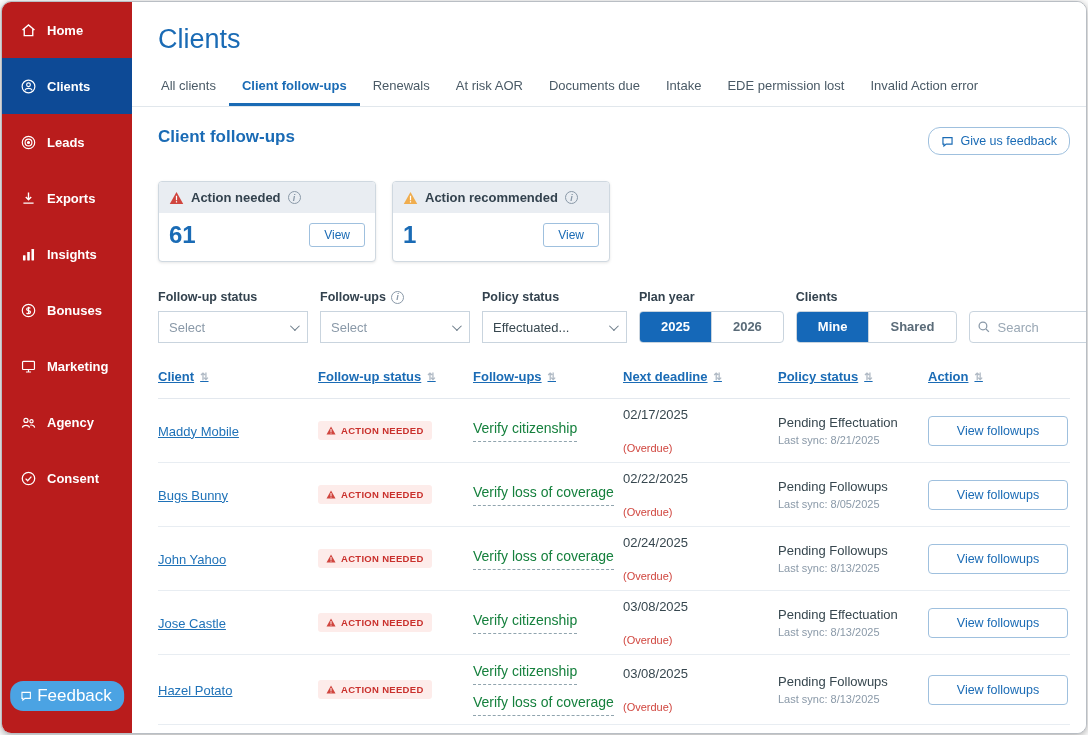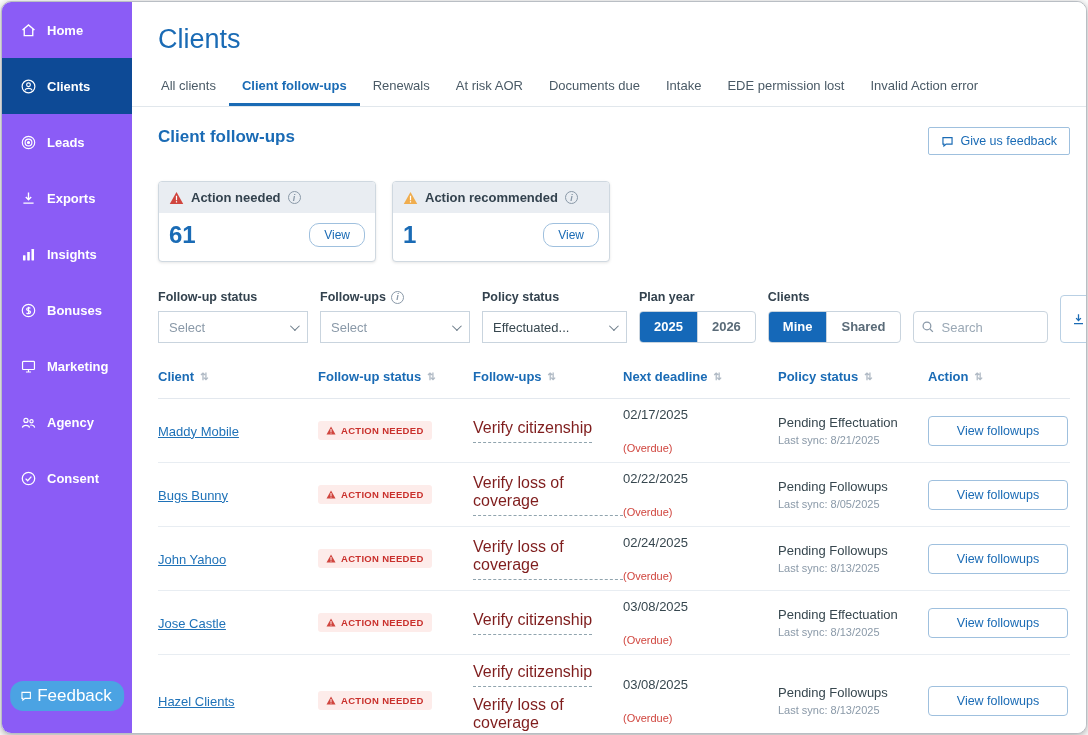--- a/index.html
+++ b/index.html
@@ -1,85 +1,85 @@
 <!DOCTYPE html>
 <html><head>
 <meta charset="utf-8">
 <style>
   * { margin:0; padding:0; box-sizing:border-box; }
   html,body { width:1088px; height:735px; background:#fff; font-family:"Liberation Sans", sans-serif; }
   .window { position:absolute; inset:1px; width:1086px; height:733px; border:1px solid #b9bec4;
             border-radius:10px; overflow:hidden; box-shadow:0 2px 8px rgba(0,0,0,.35); display:flex; background:#fff; }
 
   
-  .sidebar { width:130px; background:#8b5cf6; color:#fff; display:flex; flex-direction:column; flex-shrink:0; position:relative; }
+  .sidebar { width:130px; background:#b91c1c; color:#fff; display:flex; flex-direction:column; flex-shrink:0; position:relative; }
   .side-item { height:56px; display:flex; align-items:center; gap:10px; padding-left:18px; cursor:pointer; font-size:13px; font-weight:bold; }
   .side-item.active { background:#0d4a96; }
   .side-item svg { width:17px; height:17px; flex-shrink:0; }
   .feedback-pill { position:absolute; bottom:22px; left:50%; transform:translateX(-50%);
                    background:#4ba3e3; color:#fff; font-size:17px; border:none; border-radius:13px;
                    padding:5px 12px 5px 10px; display:flex; align-items:center; gap:5px; cursor:pointer; }
 
   
   .main { flex:1; background:#fff; overflow:hidden; }
   .page-title { color:#1a6bb5; font-size:27px; font-weight:500; padding:22px 0 14px 26px; }
   .tabs { display:flex; border-bottom:1px solid #e1e7ec; padding-left:16px; }
   .tab { padding:9px 13px 10px; font-size:13px; color:#4a5a66; cursor:pointer; border-bottom:3px solid transparent; white-space:nowrap; }
   .tab.active { color:#1a6bb5; font-weight:bold; border-bottom-color:#1a6bb5; }
 
   .content { padding:20px 16px 0 26px; }
   .section-head { display:flex; justify-content:space-between; align-items:flex-start; }
   .section-title { color:#1a6bb5; font-size:17px; font-weight:bold; }
   .section-desc { font-size:13px; color:#37474f; margin-top:12px; }
-  .btn-outline { background:#fff; border:1px solid #9fc0de; color:#1a6bb5; border-radius:2px;
+  .btn-outline { background:#fff; border:1px solid #9fc0de; color:#1a6bb5; border-radius:12px;
                  font-size:12.5px; padding:6px 12px; display:inline-flex; align-items:center; gap:6px; cursor:pointer; font-family:inherit; }
 
   
   .cards { display:flex; gap:16px; margin-top:26px; }
   .card { width:218px; border:1px solid #cfd8e0; border-radius:4px; box-shadow:0 1px 3px rgba(0,0,0,.10); background:#fff; overflow:hidden; }
   .card-head { background:#e9edf2; padding:8px 10px; display:flex; align-items:center; gap:7px; font-size:13px; font-weight:bold; color:#33424e; }
   .card-body { padding:8px 10px 12px; display:flex; align-items:center; justify-content:space-between; }
   .card-value { color:#1a6bb5; font-size:24px; font-weight:bold; }
-  .btn-view { background:#fff; border:1px solid #9fc0de; color:#1a6bb5; border-radius:10px; font-size:12px; padding:4px 14px; cursor:pointer; font-family:inherit; }
+  .btn-view { background:#fff; border:1px solid #9fc0de; color:#1a6bb5; border-radius:3px; font-size:12px; padding:4px 14px; cursor:pointer; font-family:inherit; }
 
   .info-i { display:inline-flex; align-items:center; justify-content:center; width:13px; height:13px;
             border:1px solid #8a99a8; border-radius:50%; color:#8a99a8; font-size:9px; font-style:italic; font-weight:bold; cursor:pointer; flex-shrink:0; }
 
   
   .filters { display:flex; align-items:flex-end; gap:12px; margin-top:28px; }
   .f-group { display:flex; flex-direction:column; gap:7px; }
   .f-label { font-size:12.5px; font-weight:bold; color:#33424e; display:flex; align-items:center; gap:5px; }
   .select { width:150px; height:32px; border:1px solid #c9d4de; border-radius:0; background:#fff;
             display:flex; align-items:center; justify-content:space-between; padding:0 10px; font-size:13px; color:#8a99a8; cursor:pointer; }
   .select.sm { width:145px; }
   .select .val-dark { color:#37474f; }
   .chev { width:7px; height:7px; border-right:1.5px solid #6b7b88; border-bottom:1.5px solid #6b7b88; transform:rotate(45deg) translateY(-2px); }
   .seg { display:flex; border:1px solid #c9d4de; border-radius:4px; overflow:hidden; height:32px; background:#fff; }
-  .seg span { padding:0 14px; line-height:30px; font-size:13px; font-weight:bold; color:#5a6b78; cursor:pointer;text-align:right; }
+  .seg span { padding:0 21px; line-height:30px; font-size:13px; font-weight:bold; color:#5a6b78; cursor:pointer;text-align:right; }
   .seg span.on { background:#1568b8; color:#fff; }
   .seg span + span { border-left:1px solid #c9d4de; }
   .search-wrap { position:relative; }
   .search-wrap input { width:135px; height:32px; border:1px solid #c9d4de; border-radius:4px; padding:0 8px 0 28px; font-size:13px; color:#37474f; font-family:inherit; }
   .search-wrap input::placeholder { color:#9aa8b5; }
   .search-wrap svg { position:absolute; left:8px; top:9px; }
   .export-btn { width:150px; height:48px; border:1px solid #b9d0e4; border-radius:4px; background:#fff;
                 display:flex; align-items:center; gap:8px; padding:0 8px 0 10px; cursor:pointer; font-family:inherit; }
   .export-btn .txt { color:#1a6bb5; font-size:12.5px; text-align:center; line-height:1.3; flex:1; }
 
   
   .tbl-head, .tbl-row { display:grid; grid-template-columns:160px 155px 150px 155px 150px 1fr; align-items:center; }
   .tbl-head { margin-top:26px; padding-bottom:14px; border-bottom:1px solid #e3e8ee; }
-  .th { color:#1a6bb5; font-size:13px; font-weight:bold; display:flex; align-items:center; gap:6px; cursor:pointer; }
+  .th { color:#1a6bb5; font-size:13px; font-weight:bold; display:flex; align-items:center; gap:6px; cursor:pointer;text-decoration:underline; }
   .sort { color:#b0bac5; font-size:10px; }
   .tbl-row { min-height:54px; border-bottom:1px solid #e8edf2; padding:8px 0; }
   .client-link { color:#1f72b8; font-size:13px; text-decoration:underline; cursor:pointer; }
   .badge { display:inline-flex; align-items:center; gap:5px; background:#fdecea; color:#c9302c;
            font-size:9.5px; font-weight:bold; letter-spacing:.3px; padding:4px 8px; border-radius:3px; }
   .fu { display:flex; flex-direction:column; align-items:flex-start; gap:9px; }
-  .fu-link { font-size:16px; color:#7f1d1d; border-bottom:1px dashed #90a4ae; padding-bottom:5px; cursor:pointer; }
+  .fu-link { font-size:14px; color:#15803d; border-bottom:1px dashed #90a4ae; padding-bottom:5px; cursor:pointer; }
   .fu-link:empty { display:none; }
   .dl-date { font-size:13px; color:#37474f; }
   .dl-over { font-size:11px; color:#d0453e; margin-top:20px; }
   .pol { font-size:13px; color:#37474f; }
   .pol-sync { font-size:11px; color:#8a99a8; margin-top:4px; }
   .btn-row { width:140px; background:#fff; border:1px solid #9fc0de; color:#1a6bb5; border-radius:4px;
              font-size:12.5px; padding:7px 0; text-align:center; cursor:pointer; font-family:inherit; }
 </style>
 </head>
 <body>
@@ -392,21 +392,21 @@
             <div class="dl-over">(Overdue)</div>
           </div>
         <div>
             <div class="pol">Pending Effectuation</div>
             <div class="pol-sync">Last sync: 8/13/2025</div>
           </div>
         <div><button class="btn-row">View followups</button></div>
       </div>
 
       <div class="tbl-row">
-        <div><a class="client-link">Hazel Clients</a></div>
+        <div><a class="client-link">Hazel Potato</a></div>
         <div><span class="badge">
               <svg width="10" height="9" viewBox="0 0 20 18">
                 <path d="M10 1 L19 17 H1 Z" fill="#d0453e"></path>
                 <rect x="9" y="6" width="2" height="6" fill="#fdecea"></rect>
                 <rect x="9" y="13.2" width="2" height="2" fill="#fdecea"></rect>
               </svg>
               <span>ACTION NEEDED</span>
             </span></div>
         <div class="fu">
             <span class="fu-link">Verify citizenship</span>

